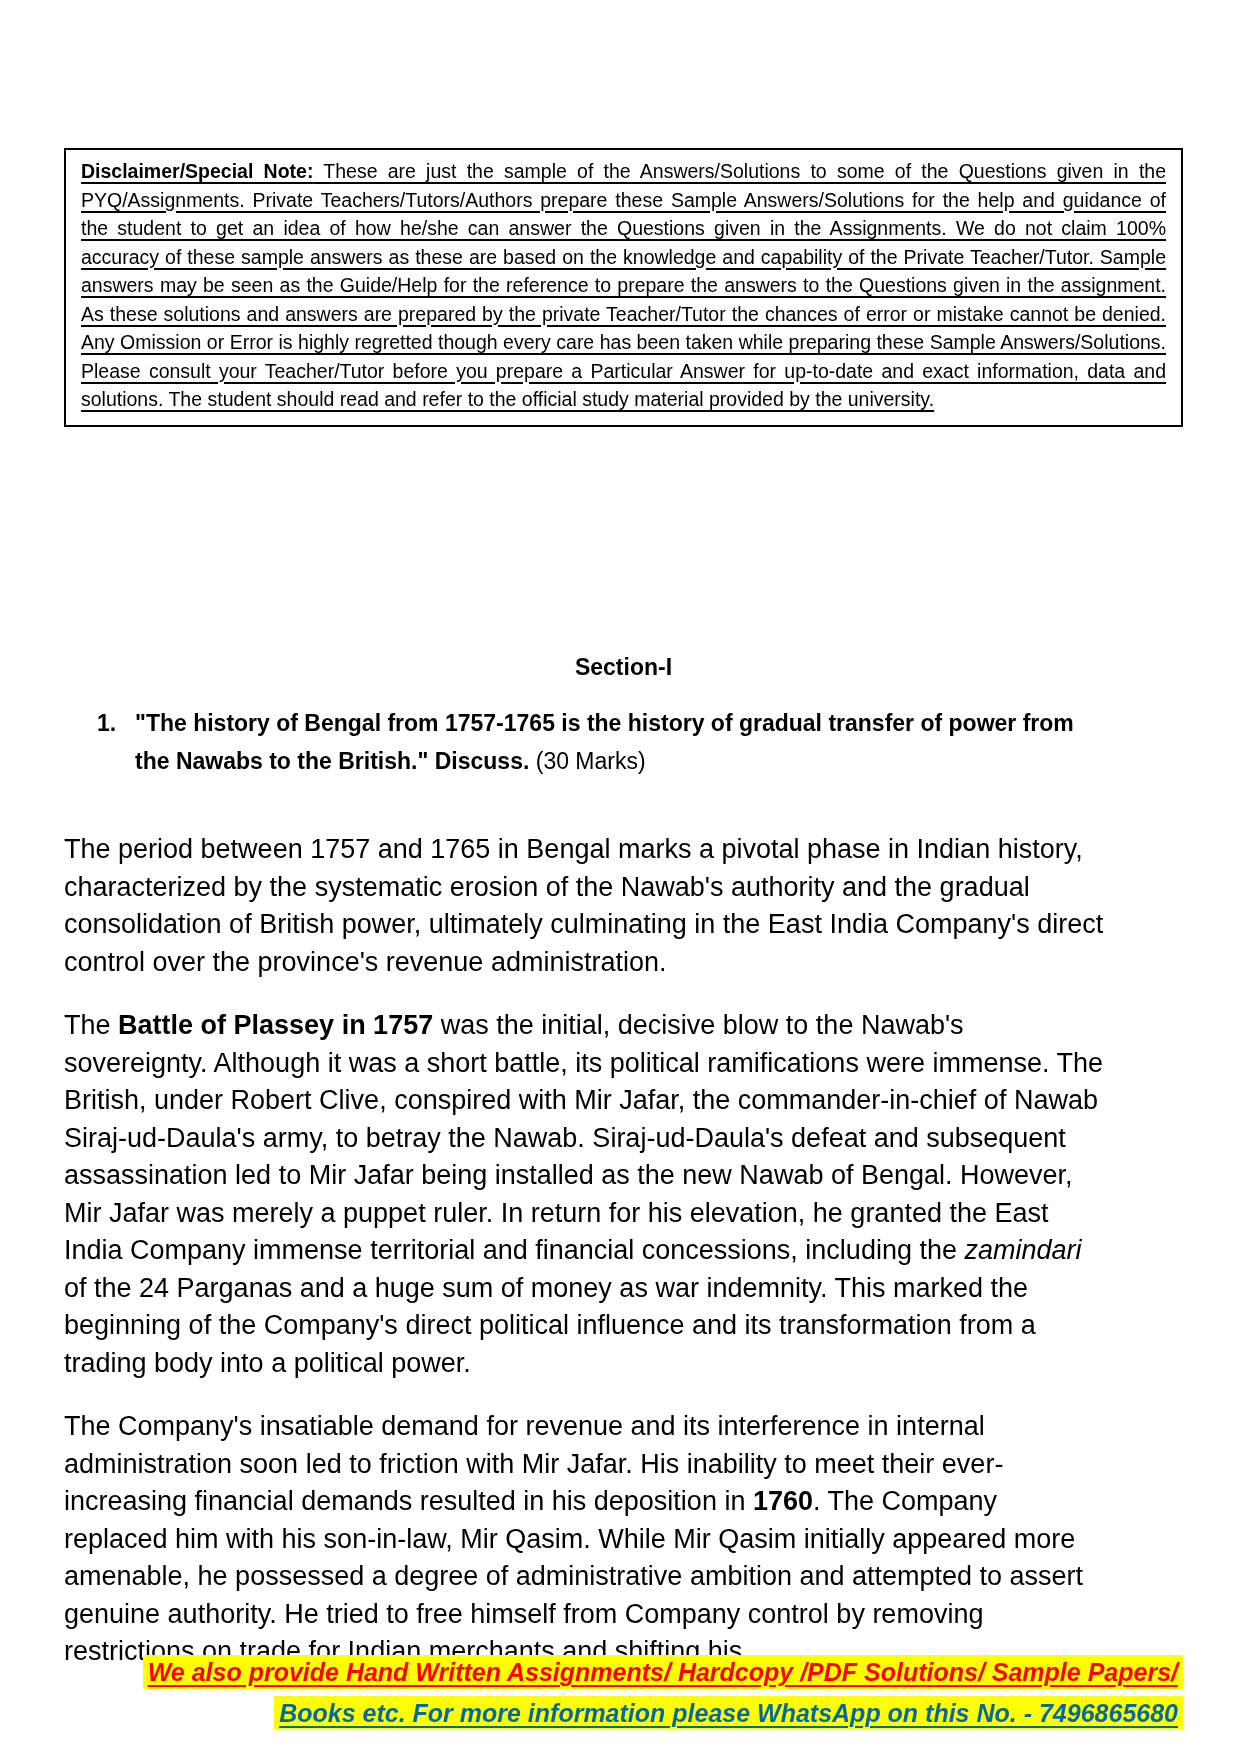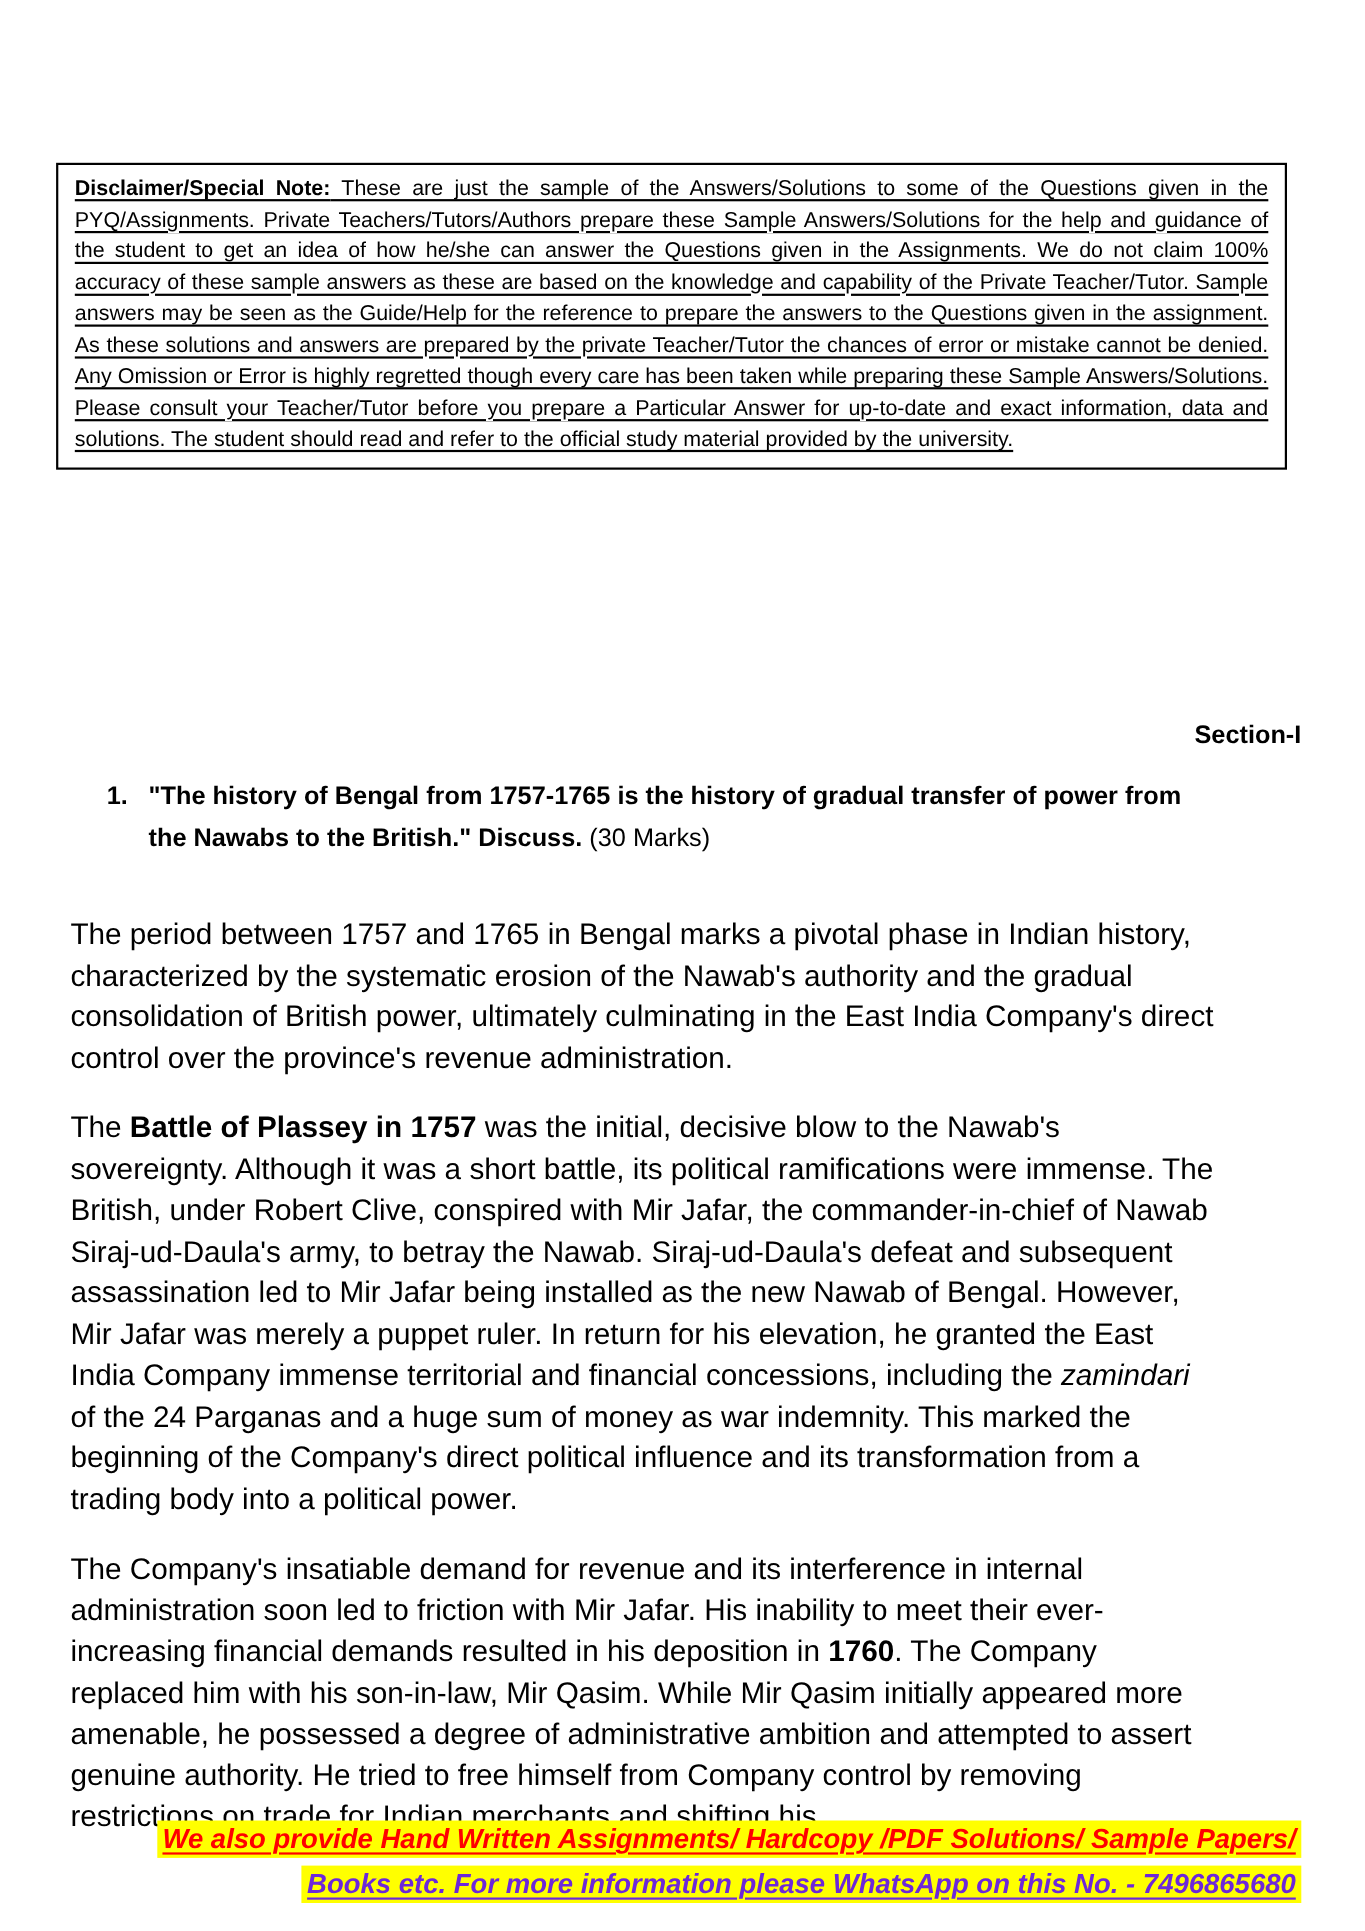--- a/index.html
+++ b/index.html
@@ -15,41 +15,41 @@
     font-family: "Liberation Sans", sans-serif;
     color: #000000;
     overflow: hidden;
   }
   .b { font-weight: 700; }
   .i { font-style: italic; }
 
   
   .disclaimer-box {
     position: absolute;
-    left: 51px;
+    left: 64px;
     top: 148px;
     width: 1119px;
     box-sizing: border-box;
     border: 2px solid #000000;
     padding: 7px 15px 11px 15px;
     font-size: 19.5px;
     line-height: 28.5px;
     text-align: justify;
     text-decoration: underline;
     text-underline-offset: 4px;
     text-decoration-thickness: 1.5px;
   }
 
   
   .section-heading {
     position: absolute;
     left: 64px;
     top: 654px;
     width: 1119px;
-    text-align: right;
+    text-align: center;
     font-weight: 700;
     font-size: 23px;
   }
 
   
   .question {
     position: absolute;
     left: 97px;
     top: 704px;
     display: flex;
@@ -111,16 +111,16 @@
   </div>
 
   <div class="paras">
     <div class="para"><span>The period between 1757 and 1765 in Bengal marks a pivotal phase in Indian history, characterized by the systematic erosion of the Nawab's authority and the gradual consolidation of British power, ultimately culminating in the East India Company's direct control over the province's revenue administration.</span></div>
     <div class="para"><span>The </span><span class="b">Battle of Plassey in 1757</span><span> was the initial, decisive blow to the Nawab's sovereignty. Although it was a short battle, its political ramifications were immense. The British, under Robert Clive, conspired with Mir Jafar, the commander-in-chief of Nawab Siraj-ud-Daula's army, to betray the Nawab. Siraj-ud-Daula's defeat and subsequent assassination led to Mir Jafar being installed as the new Nawab of Bengal. However, Mir Jafar was merely a puppet ruler. In return for his elevation, he granted the East India Company immense territorial and financial concessions, including the </span><span class="i">zamindari</span><span> of the 24 Parganas and a huge sum of money as war indemnity. This marked the beginning of the Company's direct political influence and its transformation from a trading body into a political power.</span></div>
     <div class="para"><span>The Company's insatiable demand for revenue and its interference in internal administration soon led to friction with Mir Jafar. His inability to meet their ever-increasing financial demands resulted in his deposition in </span><span class="b">1760</span><span>. The Company replaced him with his son-in-law, Mir Qasim. While Mir Qasim initially appeared more amenable, he possessed a degree of administrative ambition and attempted to assert genuine authority. He tried to free himself from Company control by removing restrictions on trade for Indian merchants and shifting his</span></div>
   </div>
 
   <div class="footer">
     <div><span class="hl" style="background-color: rgb(255, 255, 0); color: rgb(255, 0, 0);">We also provide Hand Written Assignments/ Hardcopy /PDF Solutions/ Sample Papers/</span></div>
-    <div><span class="hl" style="background-color: rgb(255, 255, 0); color: #6d28d9;">Books etc. For more information please WhatsApp on this No. - 7496865680</span></div>
+    <div><span class="hl" style="background-color: rgb(255, 255, 0); color: #0369a1;">Books etc. For more information please WhatsApp on this No. - 7496865680</span></div>
   </div>
 
 </div>
 
 </body></html>

